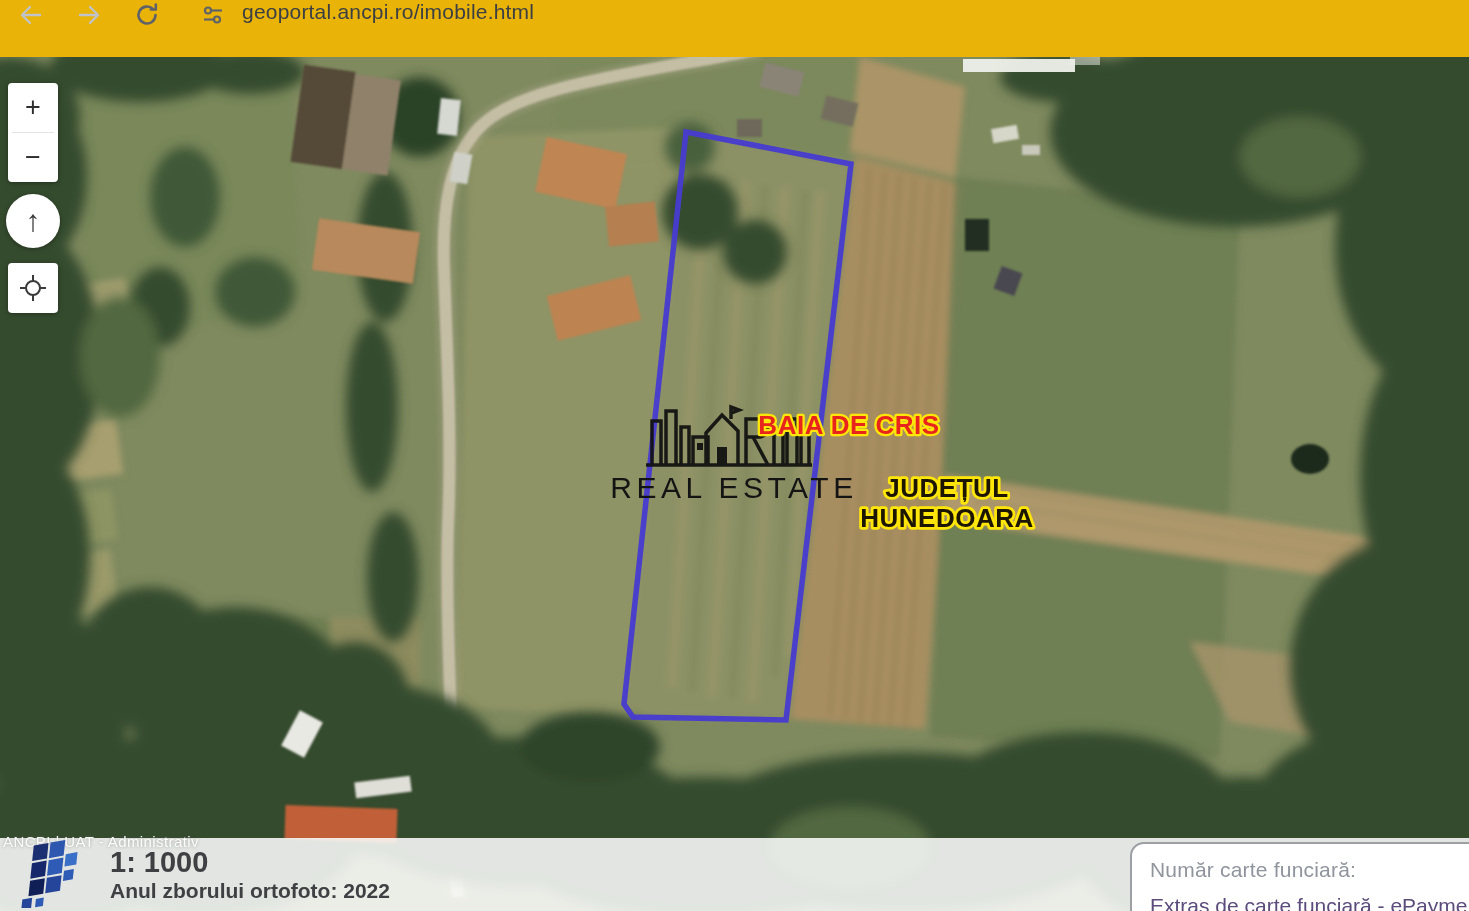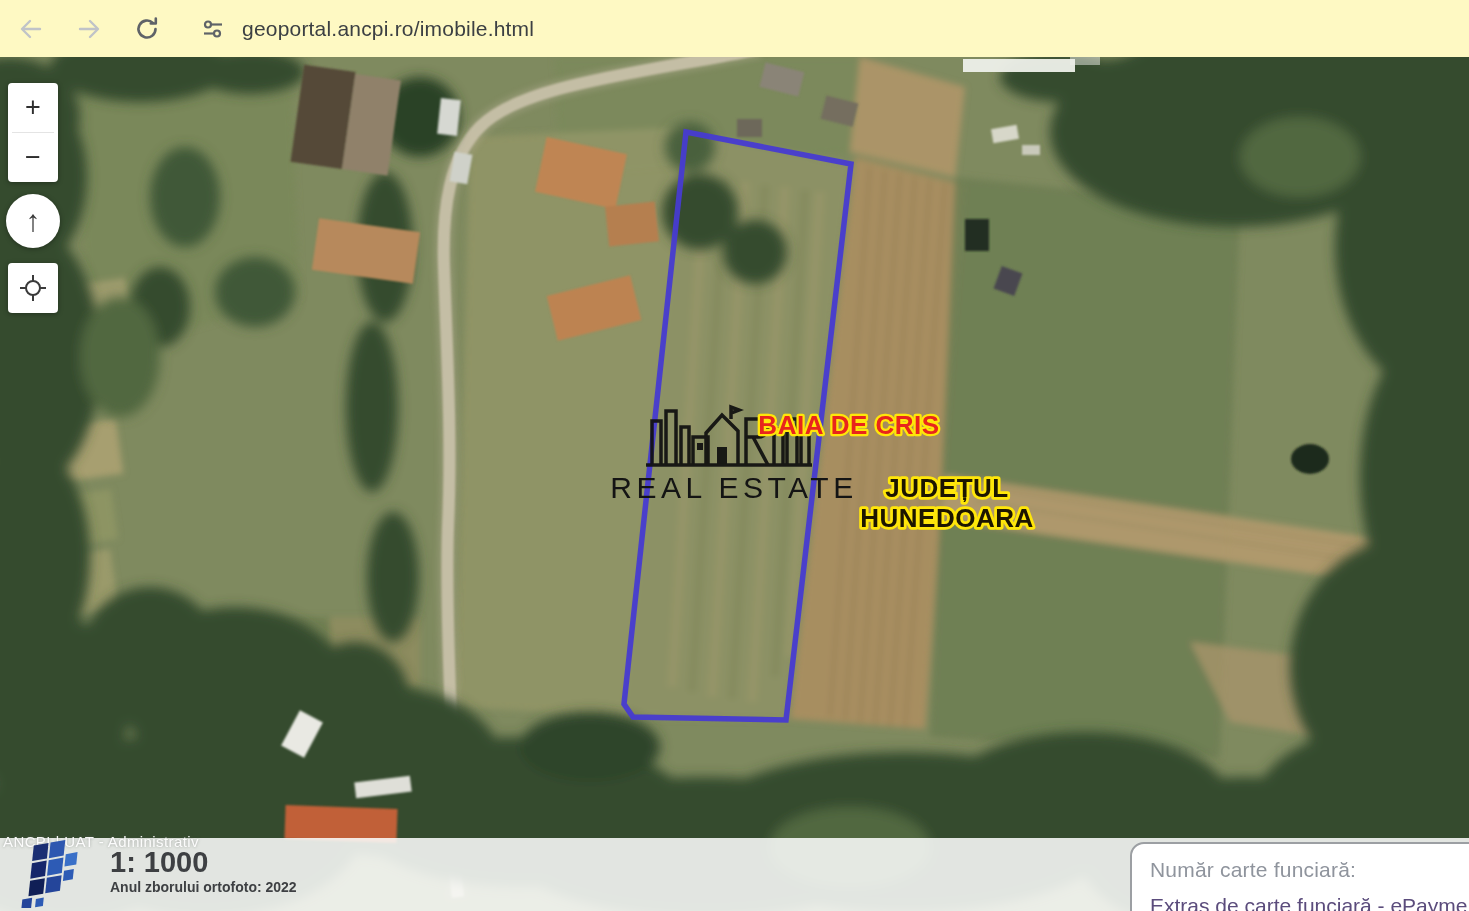--- a/index.html
+++ b/index.html
@@ -1,21 +1,21 @@
 <!DOCTYPE html>
 <html><head>
 <meta charset="utf-8">
 <style>
   html,body{margin:0;padding:0;}
   body{width:1469px;height:911px;overflow:hidden;position:relative;background:#fff;
        font-family:"Liberation Sans",sans-serif;}
 
   
-  .browser-bar{position:absolute;left:0;top:0;width:1469px;height:57px;background:#fef9c3;
-               display:flex;align-items:center;}
+  .browser-bar{position:absolute;left:0;top:0;width:1469px;height:57px;background:#eab308;
+               display:flex;align-items:flex-start;}
   .nav-icon{width:30px;height:30px;flex:0 0 auto;display:flex;align-items:center;justify-content:center;}
   .nav-back{margin-left:16px;}
   .nav-fwd{margin-left:28px;}
   .nav-reload{margin-left:28px;}
   .nav-tune{margin-left:36px;}
   .url-text{margin-left:14px;font-size:21px;color:#3c4043;letter-spacing:.2px;}
 
   
   .map{position:absolute;left:0;top:57px;width:1469px;height:854px;overflow:hidden;background:#79855c;}
   .map svg.layer{position:absolute;left:0;top:0;}
@@ -27,21 +27,21 @@
   .zoom-divider{height:1px;background:#e4e4e4;margin:0 4px;}
   .north-btn{left:6px;top:137px;width:54px;height:54px;border-radius:50%;display:flex;align-items:center;justify-content:center;
              font-size:30px;color:#3a3a3a;cursor:pointer;}
   .locate-btn{left:8px;top:206px;width:50px;height:50px;border-radius:4px;display:flex;align-items:center;justify-content:center;cursor:pointer;}
 
   
   .footer-bar{position:absolute;left:0;bottom:0;width:1469px;height:73px;background:rgba(252,253,252,.87);z-index:4;}
   .attribution{position:absolute;left:3px;top:-5px;font-size:15px;color:rgba(255,255,255,.95);
                text-shadow:0 0 3px rgba(110,110,110,.6);letter-spacing:.4px;white-space:nowrap;}
   .scale-text{position:absolute;left:110px;top:8px;font-size:29px;font-weight:bold;color:#3e4043;}
-  .year-text{position:absolute;left:110px;top:41px;font-size:14px;font-weight:bold;color:#3e4043;}
+  .year-text{position:absolute;left:110px;top:41px;font-size:21px;font-weight:bold;color:#3e4043;}
   .ancpi-logo{position:absolute;left:6px;top:2px;}
 
   
   .cf-panel{position:absolute;left:1130px;top:785px;width:420px;height:140px;background:#fff;
             border:2px solid #9c9fa3;border-radius:14px;z-index:6;padding:14px 18px;box-sizing:border-box;}
   .cf-label{font-size:21px;color:#8f949d;letter-spacing:.2px;white-space:nowrap;}
   .cf-link{display:inline-block;margin-top:12px;font-size:21px;color:#5b4c7c;text-decoration:underline;
            white-space:nowrap;cursor:pointer;}
 </style>
 </head>

